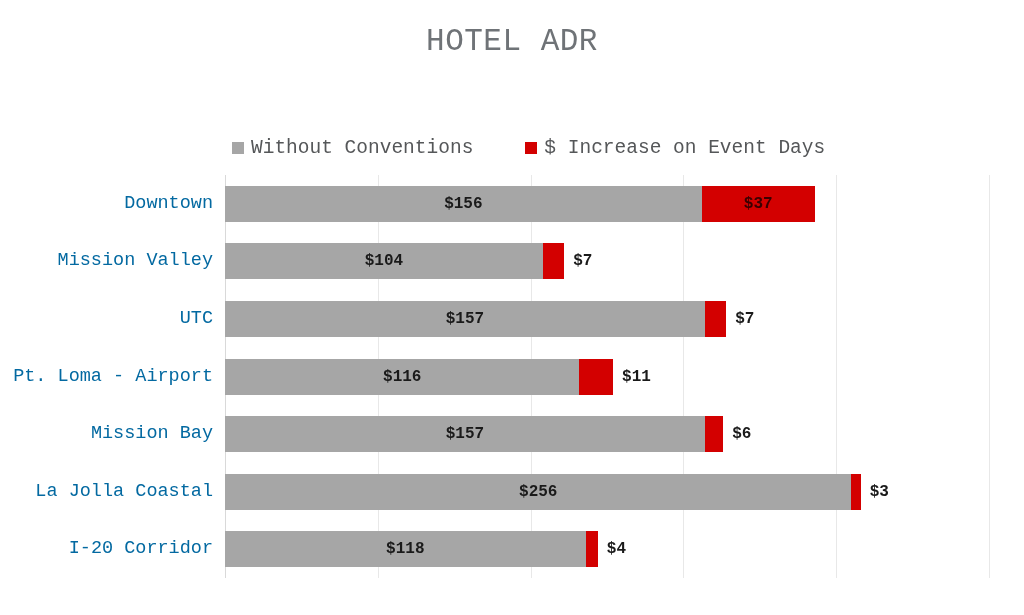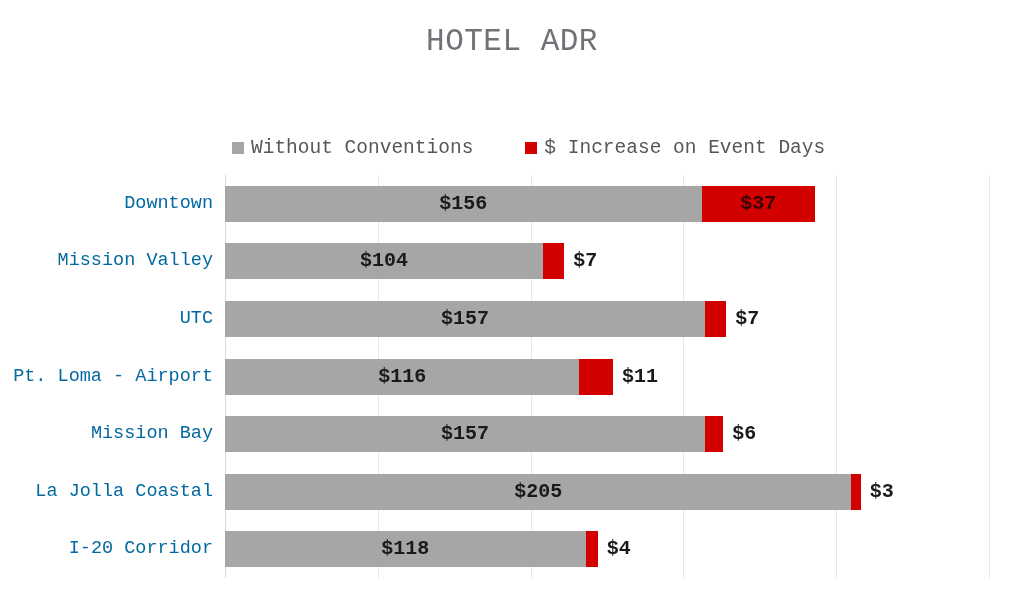--- a/index.html
+++ b/index.html
@@ -121,21 +121,21 @@
     height: 36px;
   }
   .seg-gray { background: #a6a6a6; }
   .seg-red  { background: #d30000; }
 
   .seg-label {
     position: absolute;
     top: 0;
     height: 36px;
     line-height: 36px;
-    font-size: 20px;
+    font-size: 16px;
     font-weight: bold;
     color: #1a1a1a;
     white-space: nowrap;
   }
   .seg-label.inside {
     text-align: center;
   }
   .seg-label.inside-red {
     text-align: center;
     color: #3b0000;
@@ -206,21 +206,21 @@
       </div>
       <div class="bar-row" style="top: 241.071px;">
         <div class="seg seg-gray" style="left: 0px; width: 479.792px; background: rgb(166, 166, 166);"></div>
         <div class="seg seg-red" style="left: 479.792px; width: 18.336px; background: rgb(211, 0, 0);"></div>
         <div class="seg-label inside" style="left: 0px; width: 479.792px;">$157</div>
         <div class="seg-label outside" style="left: 498.128px;">$6</div>
       </div>
       <div class="bar-row" style="top: 298.643px;">
         <div class="seg seg-gray" style="left: 0px; width: 626.48px; background: rgb(166, 166, 166);"></div>
         <div class="seg seg-red" style="left: 626.48px; width: 9.168px; background: rgb(211, 0, 0);"></div>
-        <div class="seg-label inside" style="left: 0px; width: 626.48px;">$205</div>
+        <div class="seg-label inside" style="left: 0px; width: 626.48px;">$256</div>
         <div class="seg-label outside" style="left: 635.648px;">$3</div>
       </div>
       <div class="bar-row" style="top: 356.214px;">
         <div class="seg seg-gray" style="left: 0px; width: 360.608px; background: rgb(166, 166, 166);"></div>
         <div class="seg seg-red" style="left: 360.608px; width: 12.224px; background: rgb(211, 0, 0);"></div>
         <div class="seg-label inside" style="left: 0px; width: 360.608px;">$118</div>
         <div class="seg-label outside" style="left: 372.832px;">$4</div>
       </div>
     </div>
 

